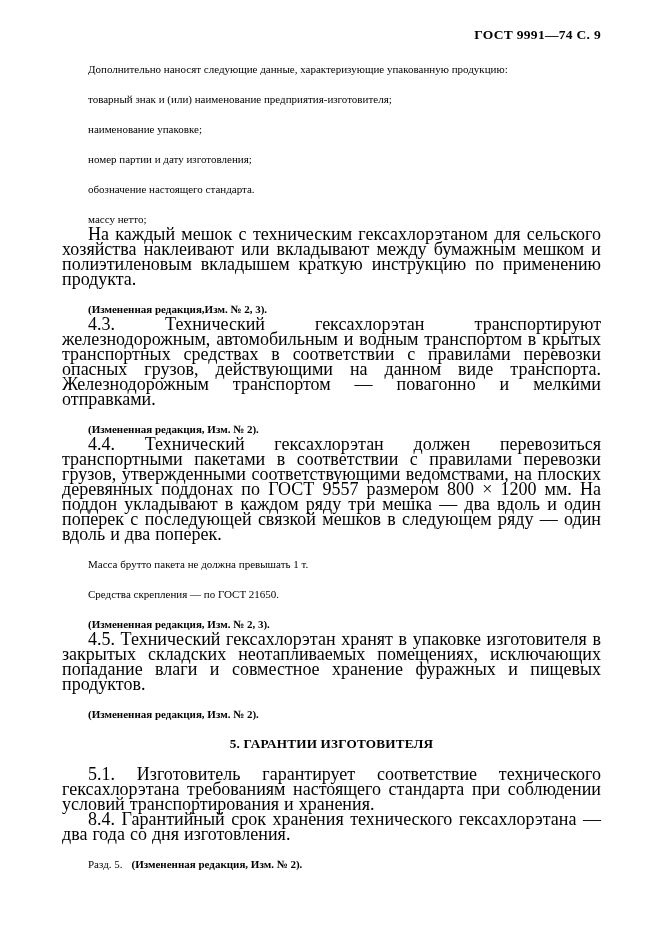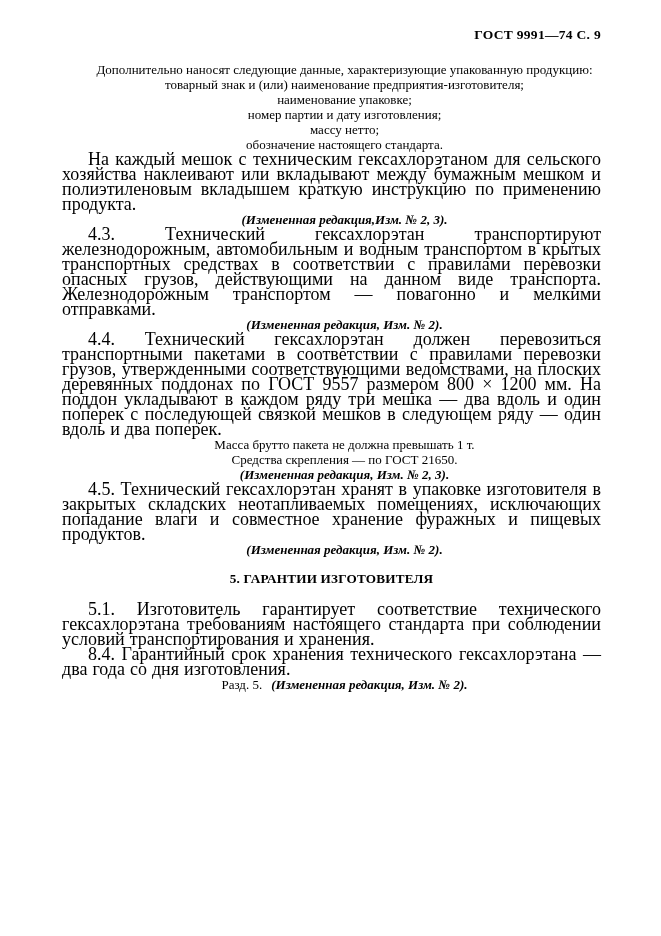--- a/index.html
+++ b/index.html
@@ -38,28 +38,27 @@
   }
   .para {
     font-size: 18px;
     line-height: 15px;
     text-align: justify;
     text-indent: 26px;
     margin: 0;
     word-spacing: 0.5px;
   }
   .line {
-    font-size: 13px;
+    font-size: 11px;
     line-height: 15px;
-    margin: 0 0 0 26px;
-    text-align: center;
+    margin: 15px 0 0 26px;
+    text-align: left;
   }
   .amend {
     font-weight: bold;
-    font-style: italic;
   }
   .section-heading {
     text-align: center;
     font-weight: bold;
     font-size: 13.2px;
     margin: 14px 0 15px 0;
     letter-spacing: 0.2px;
   }
   .razd-gap {
     margin-top: 15px;
@@ -74,22 +73,22 @@
 <div class="page">
   <div class="content">
 
     <div class="doc-header">ГОСТ 9991—74 С. 9</div>
 
     <div class="line">Дополнительно наносят следующие данные, характеризующие упакованную продукцию:</div>
 
     <div class="line">товарный знак и (или) наименование предприятия-изготовителя;</div>
     <div class="line">наименование упаковке;</div>
     <div class="line">номер партии и дату изготовления;</div>
+    <div class="line">обозначение настоящего стандарта.</div>
     <div class="line">массу нетто;</div>
-    <div class="line">обозначение настоящего стандарта.</div>
 
     <p class="para">На каждый мешок с техническим гексахлорэтаном для сельского хозяйства наклеивают или вкладывают между бумажным мешком и полиэтиленовым вкладышем краткую инструкцию по применению продукта.</p>
 
     <div class="line amend">(Измененная редакция,Изм. № 2, 3).</div>
 
     <p class="para">4.3. Технический гексахлорэтан транспортируют железнодорожным, автомобильным и водным транспортом в крытых транспортных средствах в соответствии с правилами перевозки опасных грузов, действующими на данном виде транспорта. Железнодорожным транспортом — повагонно и мелкими отправками.</p>
 
     <div class="line amend">(Измененная редакция, Изм. № 2).</div>
 
     <p class="para">4.4. Технический гексахлорэтан должен перевозиться транспортными пакетами в соответствии с правилами перевозки грузов, утвержденными соответствующими ведомствами, на плоских деревянных поддонах по ГОСТ 9557 размером 800 × 1200 мм. На поддон укладывают в каждом ряду три мешка — два вдоль и один поперек с последующей связкой мешков в следующем ряду — один вдоль и два поперек.</p>

